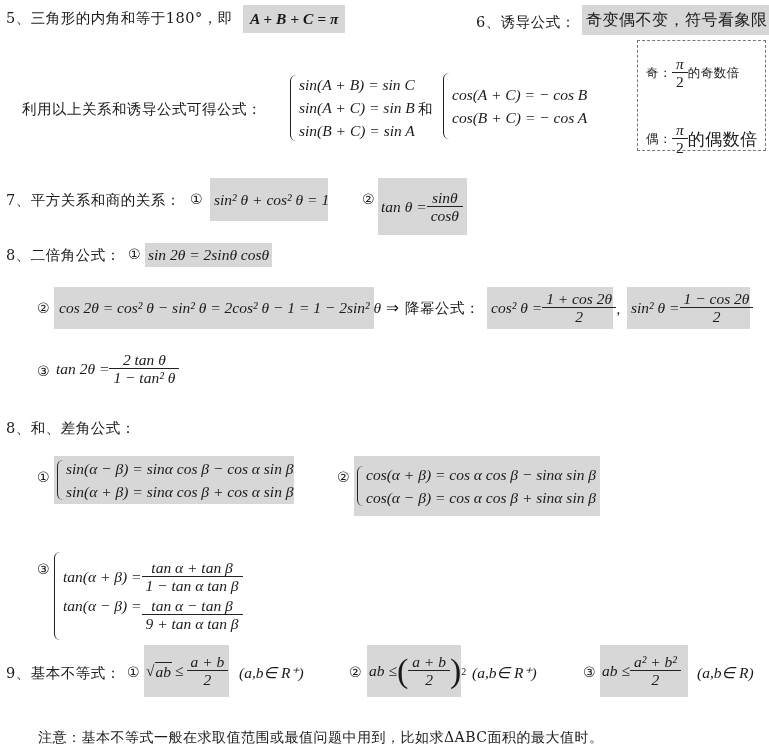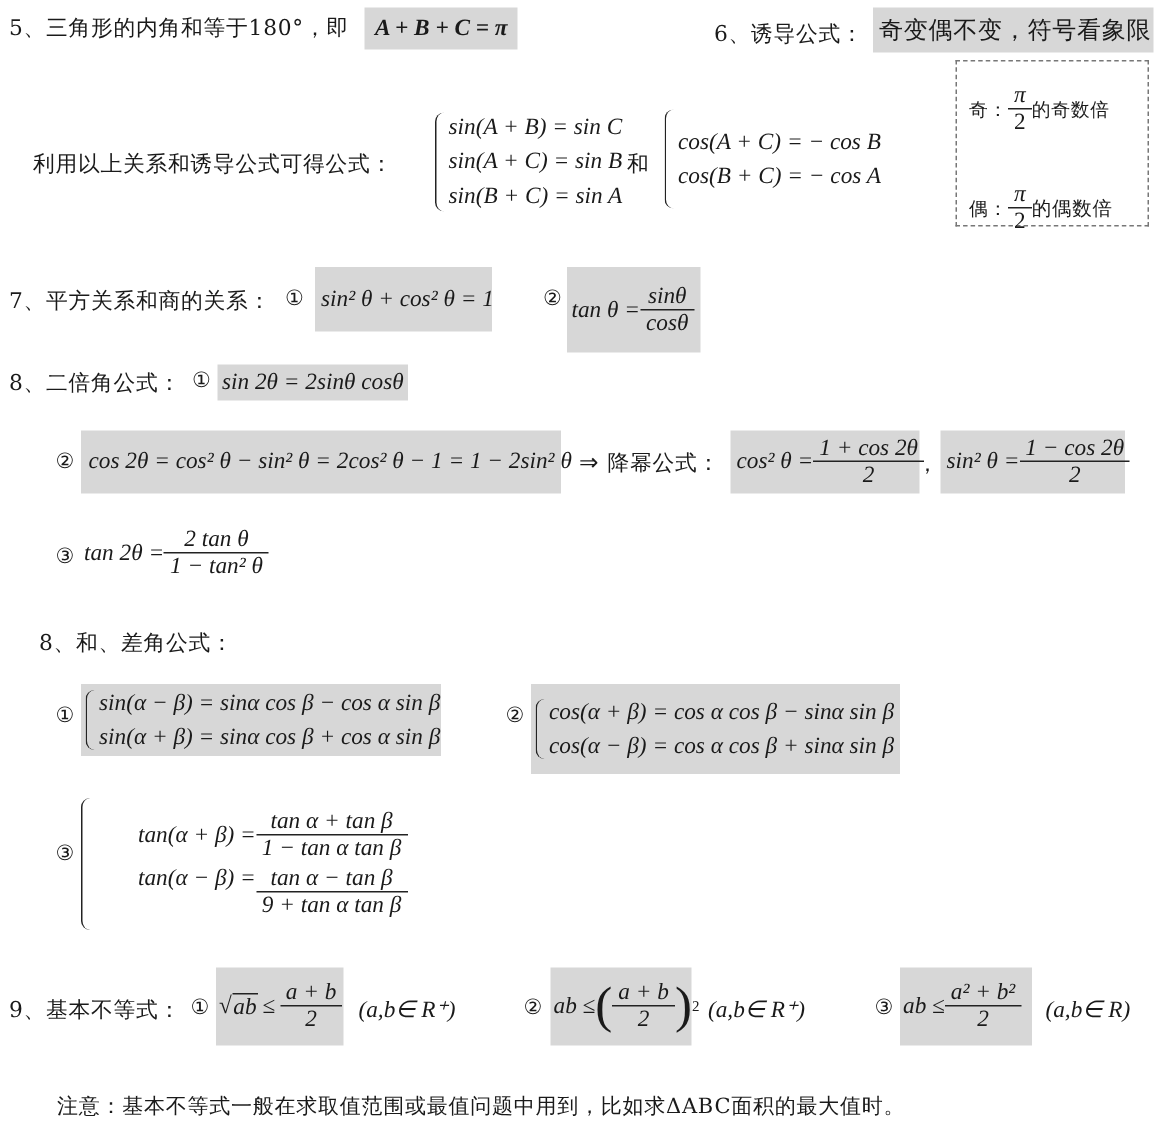--- a/index.html
+++ b/index.html
@@ -43,21 +43,21 @@
       <span class="den">2</span>
     </span>
     <span class="cn" style="font-size:12.5px;">的奇数倍</span>
   </div>
   <div class="abs" style="left:8px; top:80px; display:flex; align-items:center; font-size:13px;">
     <span class="cn" style="font-size:12.5px;">偶：</span>
     <span class="frac m">
       <span class="num i">π</span>
       <span class="den">2</span>
     </span>
-    <span class="cn" style="font-size:13px;">的偶数倍</span>
+    <span class="cn" style="font-size:17px;">的偶数倍</span>
   </div>
 </div>
 
 <div class="abs cn" style="left:22px; top:100px;">利用以上关系和诱导公式可得公式：</div>
 <div class="abs brace-group m" style="left:290px; top:73px;">
   <div class="brace">
       <div class="bar" style="height:66px;"></div>
     </div>
   <div class="lines i">
     <div>sin(A + B) = sin C</div>
@@ -114,21 +114,21 @@
 
 <div class="abs circ" style="left:37px; top:363px;">③</div>
 <div class="abs m" style="left:56px; top:351px; display:flex; align-items:center;">
   <span class="i">tan 2θ =</span>
   <span class="frac i">
     <span class="num">2 tan θ</span>
     <span class="den">1 − tan² θ</span>
   </span>
 </div>
 
-<div class="abs cn" style="left:6px; top:419px;margin-left:20px;">8、和、差角公式：</div>
+<div class="abs cn" style="left:6px; top:419px;">8、和、差角公式：</div>
 
 <div class="abs circ" style="left:37px; top:469px;">①</div>
 <div class="abs hl m brace-group" style="left:54px; top:456px; height:48px; width:240px;">
   <div class="brace" style="margin-left:3px;">
       <div class="bar" style="height:40px;"></div>
     </div>
   <div class="lines i">
     <div>sin(α − β) = sinα cos β − cos α sin β</div>
     <div>sin(α + β) = sinα cos β + cos α sin β</div>
   </div>
@@ -139,21 +139,21 @@
   <div class="brace" style="margin-left:3px;">
       <div class="bar" style="height:40px;"></div>
     </div>
   <div class="lines i">
     <div>cos(α + β) = cos α cos β − sinα sin β</div>
     <div>cos(α − β) = cos α cos β + sinα sin β</div>
   </div>
 </div>
 
 <div class="abs circ" style="left:37px; top:561px;">③</div>
-<div class="abs brace-group m" style="left:54px; top:532px;gap:29px;">
+<div class="abs brace-group m" style="left:54px; top:552px;">
   <div class="brace">
       <div class="bar" style="height:88px;"></div>
     </div>
   <div style="display:flex; flex-direction:column; gap:2px;">
     <div style="display:flex; align-items:center;" class="i">
       <span>tan(α + β) =</span>
       <span class="frac">
         <span class="num">tan α + tan β</span>
         <span class="den">1 − tan α tan β</span>
       </span>

